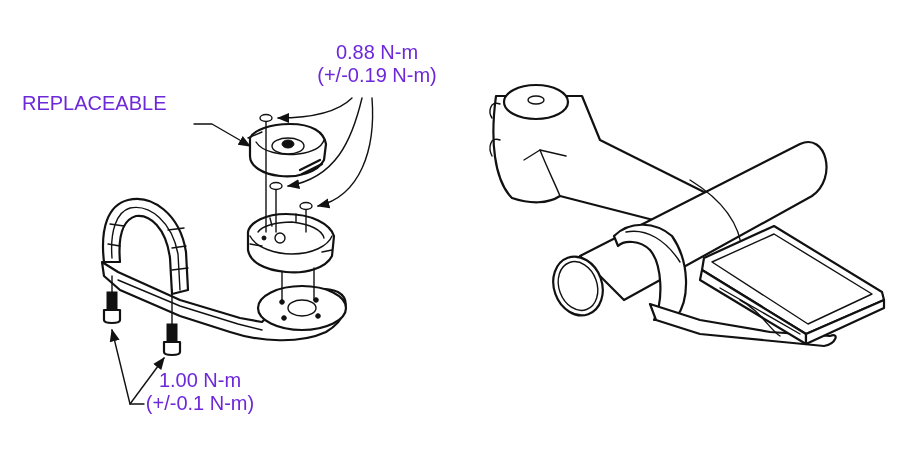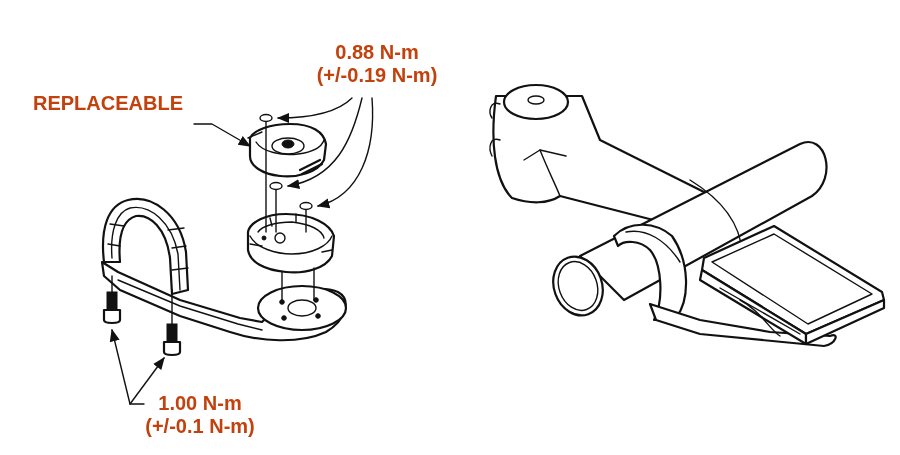--- a/index.html
+++ b/index.html
@@ -1,18 +1,18 @@
 <!DOCTYPE html>
 <html><head>
 <meta charset="utf-8">
 <style>
   html,body{margin:0;padding:0;background:#ffffff;}
   #stage{position:relative;width:900px;height:455px;background:#ffffff;overflow:hidden;}
   #stage svg{position:absolute;left:0;top:0;}
-  .lbl{position:absolute;font-family:"Liberation Sans",sans-serif;font-weight:bold;color:#c2410c;font-size:20px;line-height:23px;white-space:nowrap;}
+  .lbl{position:absolute;font-family:"Liberation Sans",sans-serif;font-weight:normal;color:#6d28d9;font-size:20px;line-height:23px;white-space:nowrap;}
   .ln{fill:none;stroke:#111;stroke-width:2.2;stroke-linecap:round;stroke-linejoin:round;}
   .thin{fill:none;stroke:#111;stroke-width:1.4;stroke-linecap:round;stroke-linejoin:round;}
   .wf{fill:#fff;stroke:#111;stroke-width:2.2;stroke-linejoin:round;}
   .wft{fill:#fff;stroke:#111;stroke-width:1.4;stroke-linejoin:round;}
   .blk{fill:#111;stroke:#111;stroke-width:1;}
 </style>
 </head>
 <body>
 
 <div id="stage">
@@ -128,26 +128,26 @@
         <path class="wf" d="M704,258 L774,226 L882,292 L884,300 L806,334 L702,270 Z"></path>
         <path class="thin" d="M712,262 L774,234 L872,294 L808,324 Z"></path>
         <path class="wf" d="M702,270 L806,334 L806,344 L700,280 Z"></path>
         <path class="wf" d="M806,334 L884,300 L884,308 L806,344 Z"></path>
         <path class="thin" d="M720,288 L800,334"></path>
           <path class="thin" d="M740,300 C760,310 770,330 780,336"></path>
       </g>
     </g>
   </svg>
 
-  <div class="lbl" style="left:22px;top:92px;text-align:center;width:172px;">
+  <div class="lbl" style="left:22px;top:92px;text-align:left;width:172px;">
     <div>REPLACEABLE</div>
   </div>
 
   <div class="lbl" style="left:302px;top:41px;width:150px;text-align:center;">
     <div>0.88 N-m</div>
     <div>(+/-0.19 N-m)</div>
   </div>
 
-  <div class="lbl" style="left:130px;top:392px;width:140px;text-align:center;">
+  <div class="lbl" style="left:130px;top:369px;width:140px;text-align:center;">
     <div>1.00 N-m</div>
     <div>(+/-0.1 N-m)</div>
   </div>
 </div>
 
 </body></html>

